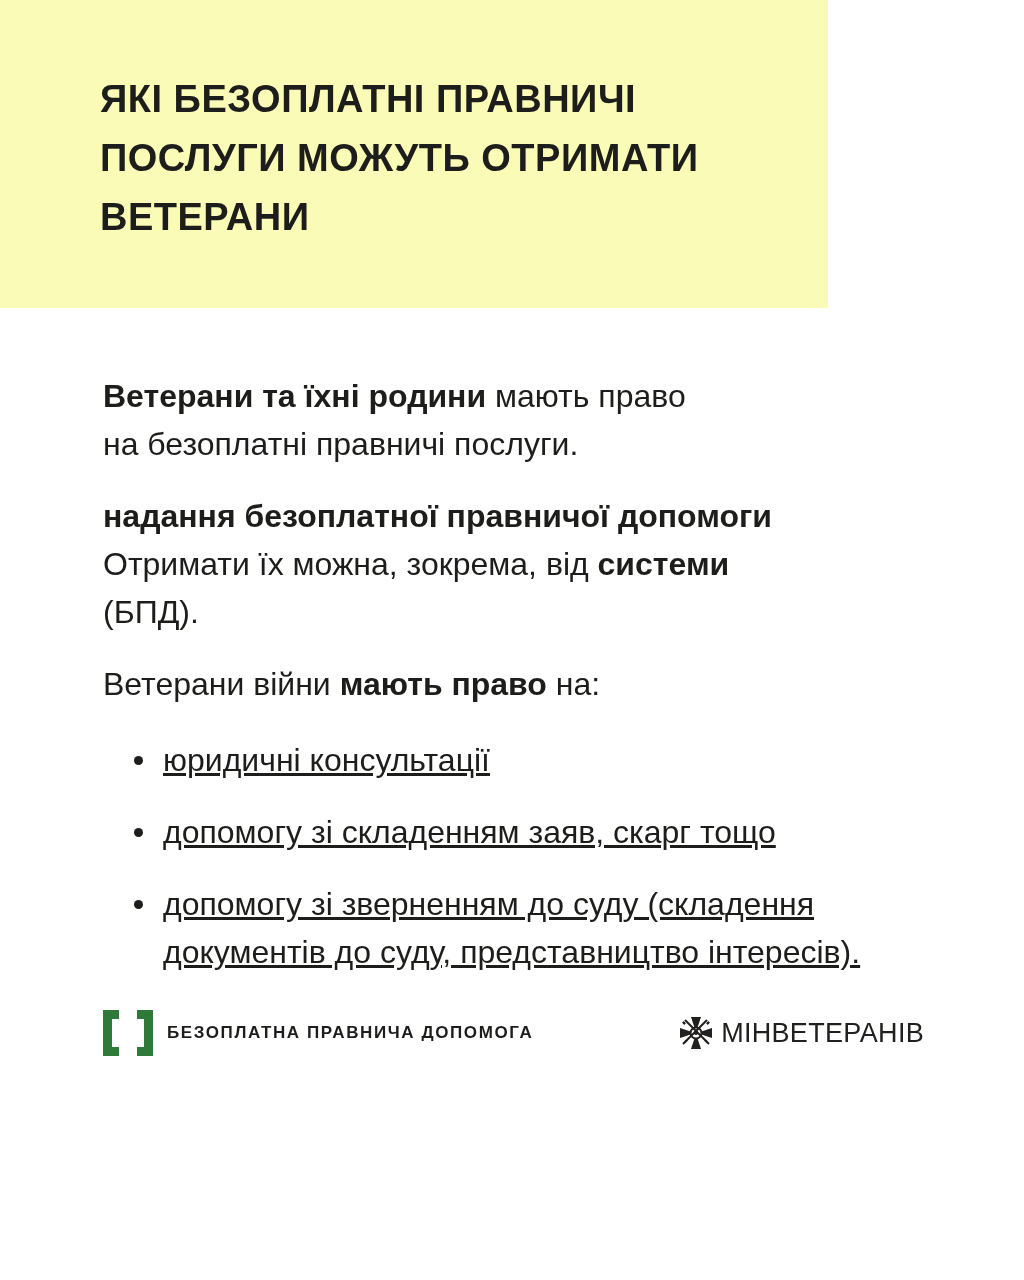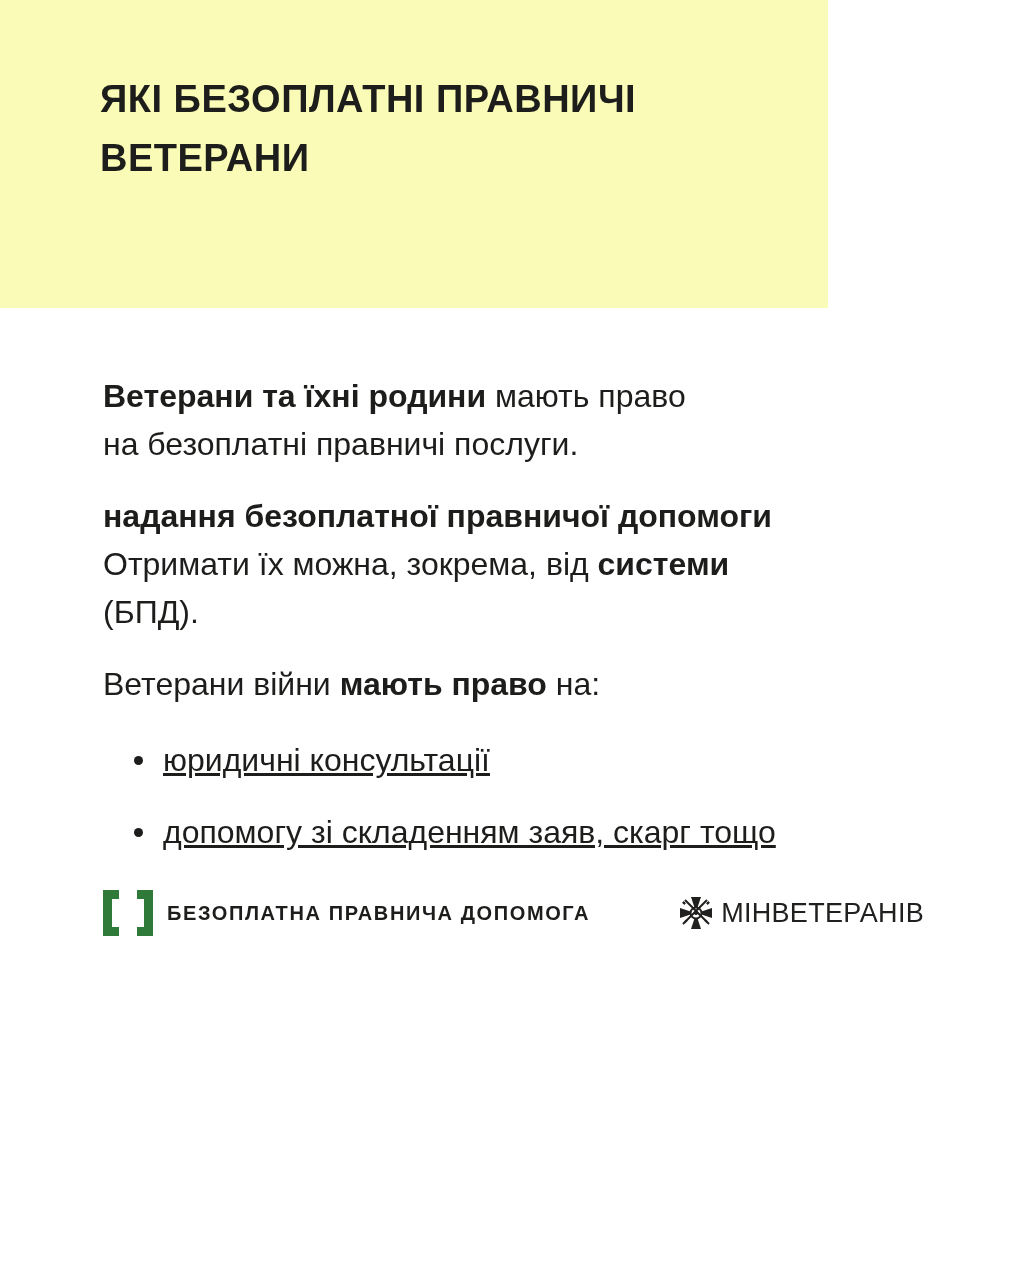--- a/index.html
+++ b/index.html
@@ -69,21 +69,21 @@
     box-sizing:border-box;
     margin-top:34px;
     padding:0 100px 0 103px;
     display:flex;
     align-items:center;
     justify-content:space-between;
   }
   .logo{display:flex;align-items:center;}
   .bpd-label{
     margin-left:14px;
-    font-size:20px;
+    font-size:17px;
     font-weight:bold;
     letter-spacing:1.6px;
     color:var(--text);
     white-space:nowrap;
   }
   .minvet-label{
     margin-left:8px;
     font-size:27px;
     font-weight:400;
     letter-spacing:.3px;
@@ -93,20 +93,21 @@
   svg{display:block;}
 </style>
 </head>
 <body>
 
 <div class="page">
 
   <header class="banner">
     <h1 class="title">
       <span class="tl">ЯКІ БЕЗОПЛАТНІ ПРАВНИЧІ</span>
+      <span class="tl">ПОСЛУГИ МОЖУТЬ ОТРИМАТИ</span>
       <span class="tl">ВЕТЕРАНИ</span>
     </h1>
   </header>
 
   <main class="content">
 
     <p class="para">
       <span class="line"><span class="b">Ветерани та їхні родини</span><span> мають право</span></span>
       <span class="line"><span>на безоплатні правничі послуги.</span></span>
     </p>
@@ -117,20 +118,21 @@
       <span class="line"><span>(БПД).</span></span>
     </p>
 
     <p class="para">
       <span class="line"><span>Ветерани війни </span><span class="b">мають право</span><span> на:</span></span>
     </p>
 
     <ul class="bullet-list">
       <li><span>юридичні консультації</span></li>
       <li><span>допомогу зі складенням заяв, скарг тощо</span></li>
+      <li><span>допомогу зі зверненням до суду (складення документів до суду, представництво інтересів).</span></li>
     </ul>
 
   </main>
 
   <footer class="footer">
 
     <div class="logo">
       <span>
         <svg width="50" height="46" viewBox="0 0 50 46">
           <path d="M0 0 H16 V9 H9 V37 H16 V46 H0 Z" fill="#2f7a38"></path>

